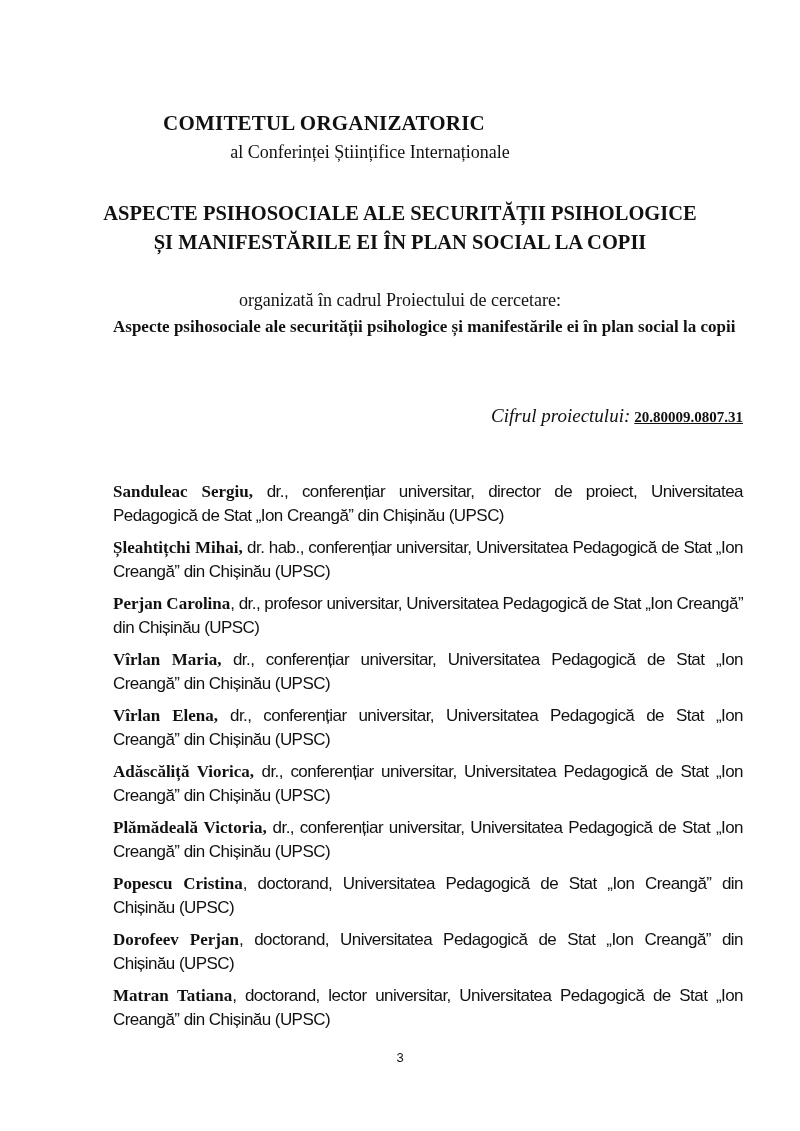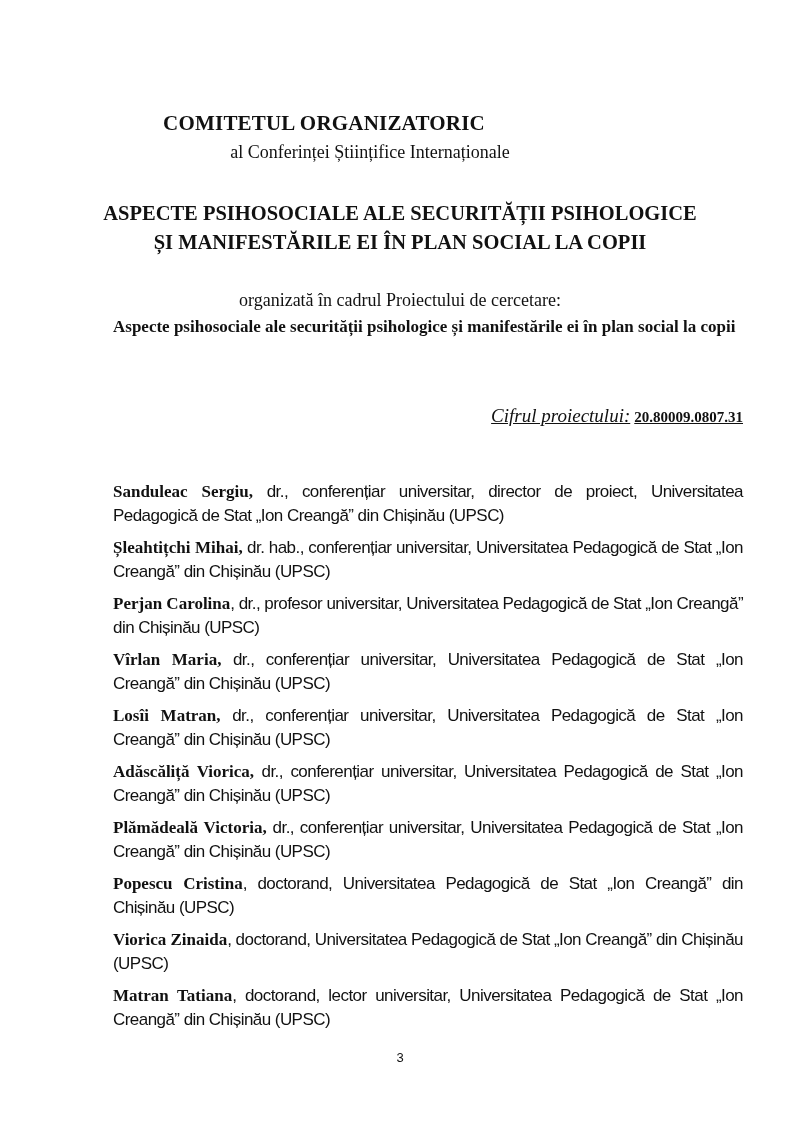--- a/index.html
+++ b/index.html
@@ -26,21 +26,21 @@
       text-align: center; font-size: 18px;
     }
     .project-title {
       position: absolute; left: 113px; width: 630px; top: 316px;
       text-align: left; font-weight: bold; font-size: 17px; line-height: 22px;
     }
     .project-code {
       position: absolute; right: 57px; top: 405px;
       font-size: 19px; text-align: right;
     }
-    .project-code .label { font-style: italic; text-decoration: underline; }
+    .project-code .label { font-style: italic; }
     .project-code .code { font-weight: bold; font-size: 15px; text-decoration: underline; margin-left: 4px; }
 
     .members {
       position: absolute; left: 113px; width: 630px; top: 480px;
     }
     .member {
       font-size: 17px; line-height: 24px; text-align: justify;
       margin: 0 0 8px 0;
       font-family: "Liberation Sans Narrow", "Liberation Sans", "DejaVu Sans", sans-serif;
       letter-spacing: -0.55px;
@@ -70,22 +70,22 @@
 
   <div class="project-code serif">
     <span class="label">Cifrul proiectului:</span><span class="code">20.80009.0807.31</span>
   </div>
 
   <div class="members">
     <p class="member"><span class="name">Sanduleac Sergiu,</span> <span>dr., conferențiar universitar, director de proiect, Universitatea Pedagogică de Stat „Ion Creangă” din Chișinău (UPSC)</span></p>
     <p class="member"><span class="name">Șleahtițchi Mihai,</span> <span>dr. hab., conferențiar universitar, Universitatea Pedagogică de Stat „Ion Creangă” din Chișinău (UPSC)</span></p>
     <p class="member"><span class="name">Perjan Carolina</span><span>, dr., profesor universitar, Universitatea Pedagogică de Stat „Ion Creangă” din Chișinău (UPSC)</span></p>
     <p class="member"><span class="name">Vîrlan Maria,</span> <span>dr., conferențiar universitar, Universitatea Pedagogică de Stat „Ion Creangă” din Chișinău (UPSC)</span></p>
-    <p class="member"><span class="name">Losîi Matran,</span> <span>dr., conferențiar universitar, Universitatea Pedagogică de Stat „Ion Creangă” din Chișinău (UPSC)</span></p>
+    <p class="member"><span class="name">Vîrlan Elena,</span> <span>dr., conferențiar universitar, Universitatea Pedagogică de Stat „Ion Creangă” din Chișinău (UPSC)</span></p>
     <p class="member"><span class="name">Adăscăliță Viorica,</span> <span>dr., conferențiar universitar, Universitatea Pedagogică de Stat „Ion Creangă” din Chișinău (UPSC)</span></p>
     <p class="member"><span class="name">Plămădeală Victoria,</span> <span>dr., conferențiar universitar, Universitatea Pedagogică de Stat „Ion Creangă” din Chișinău (UPSC)</span></p>
     <p class="member"><span class="name">Popescu Cristina</span><span>, doctorand, Universitatea Pedagogică de Stat „Ion Creangă” din Chișinău (UPSC)</span></p>
-    <p class="member"><span class="name">Viorica Zinaida</span><span>, doctorand, Universitatea Pedagogică de Stat „Ion Creangă” din Chișinău (UPSC)</span></p>
+    <p class="member"><span class="name">Dorofeev Perjan</span><span>, doctorand, Universitatea Pedagogică de Stat „Ion Creangă” din Chișinău (UPSC)</span></p>
     <p class="member"><span class="name">Matran Tatiana</span><span>, doctorand, lector universitar, Universitatea Pedagogică de Stat „Ion Creangă” din Chișinău (UPSC)</span></p>
   </div>
 
   <div class="page-number sans">3</div>
 </div>
 
 </body></html>

